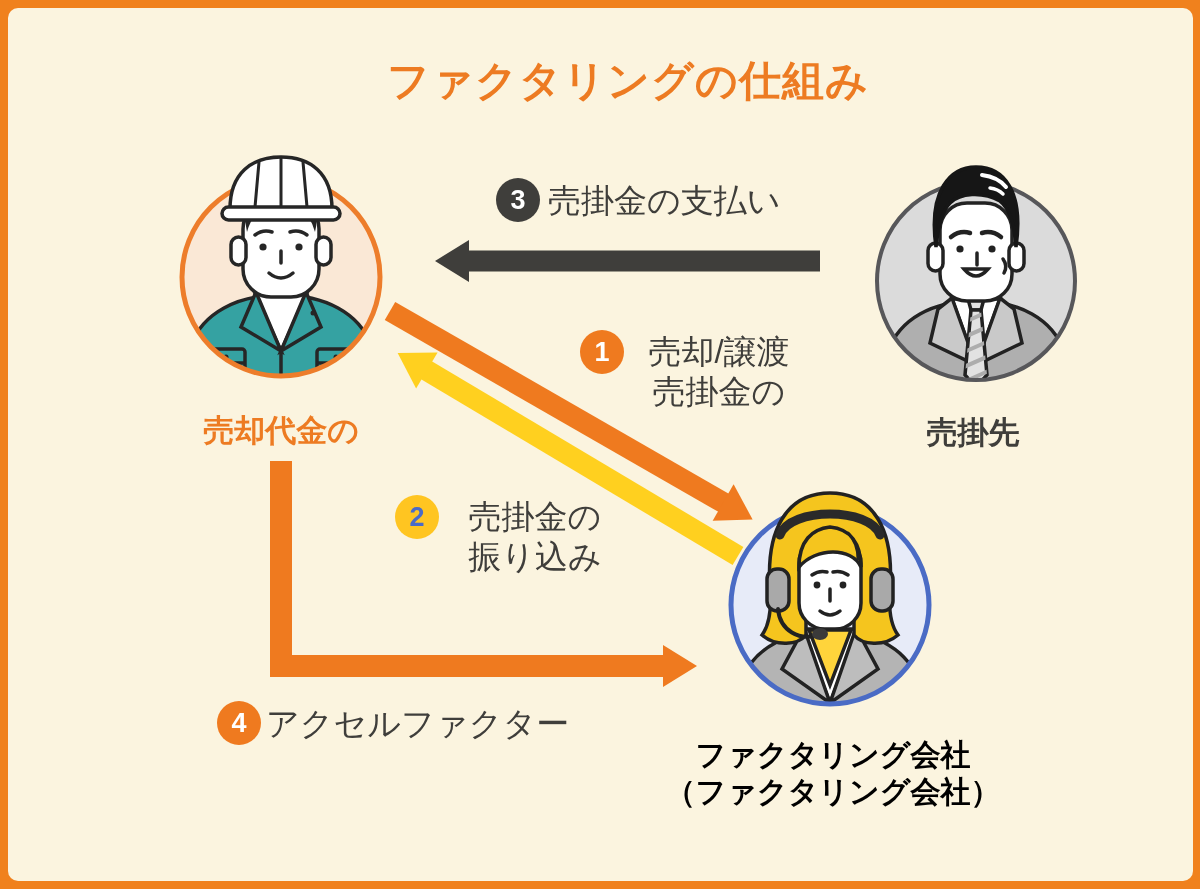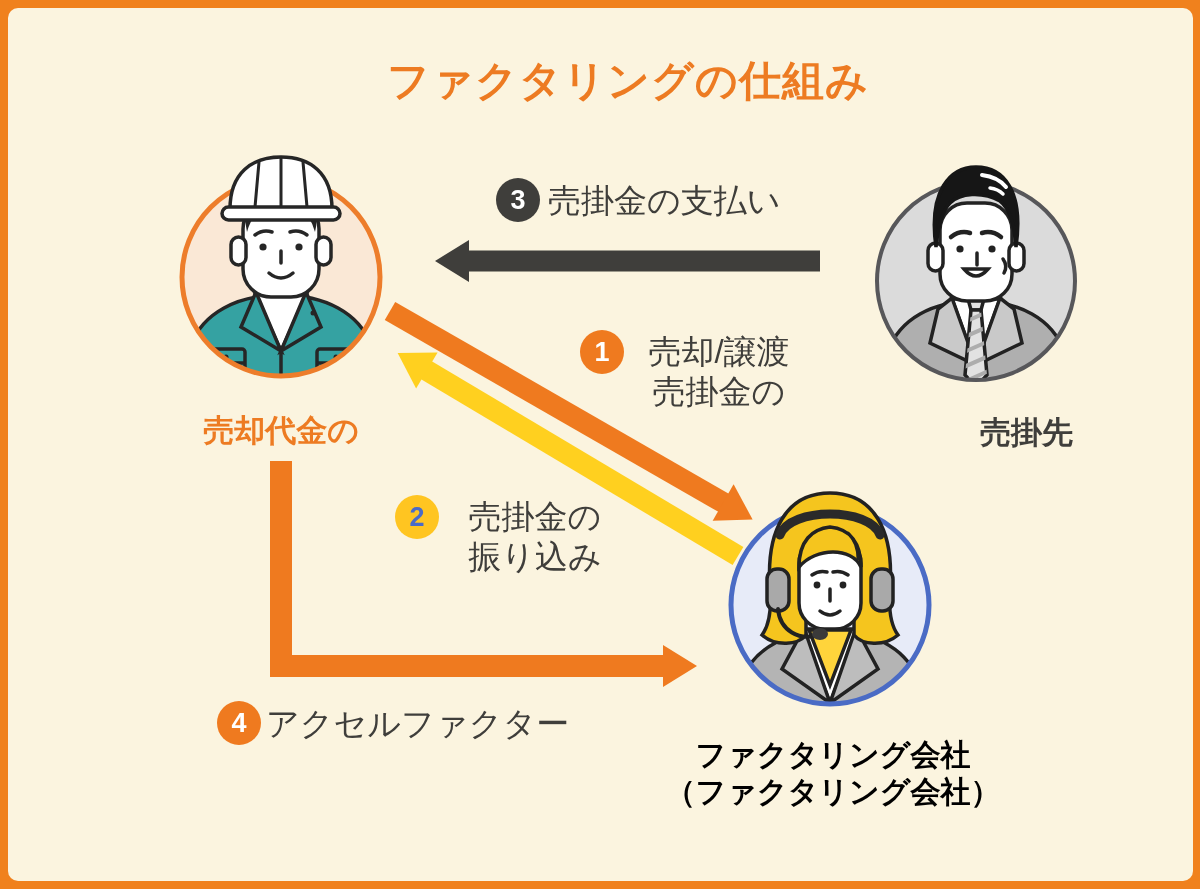--- a/index.html
+++ b/index.html
@@ -34,21 +34,21 @@
     white-space:nowrap;
   }
   .t1{left:596px;top:332px;width:190px;text-align:center;}
   .t2{left:412px;top:497px;width:190px;text-align:center;}
   .t3{left:520px;top:181px;}
   .t4{left:238px;top:704px;}
   .actor-label{
     position:absolute;font-weight:800;text-align:center;white-space:nowrap;
   }
   .own-label{left:130px;top:410px;width:246px;font-size:31px;color:#ED7B22;}
-  .client-label{left:845px;top:412px;width:200px;font-size:31px;color:#3F3E3B;text-align:right;}
+  .client-label{left:845px;top:412px;width:200px;font-size:31px;color:#3F3E3B;}
   .factoring-label{left:630px;top:736px;width:350px;font-size:30px;line-height:37px;color:#000000;}
 </style>
 </head>
 <body>
 
 <div class="panel"></div>
 
 <div class="stage">
 
   <div class="title">ファクタリングの仕組み</div>

